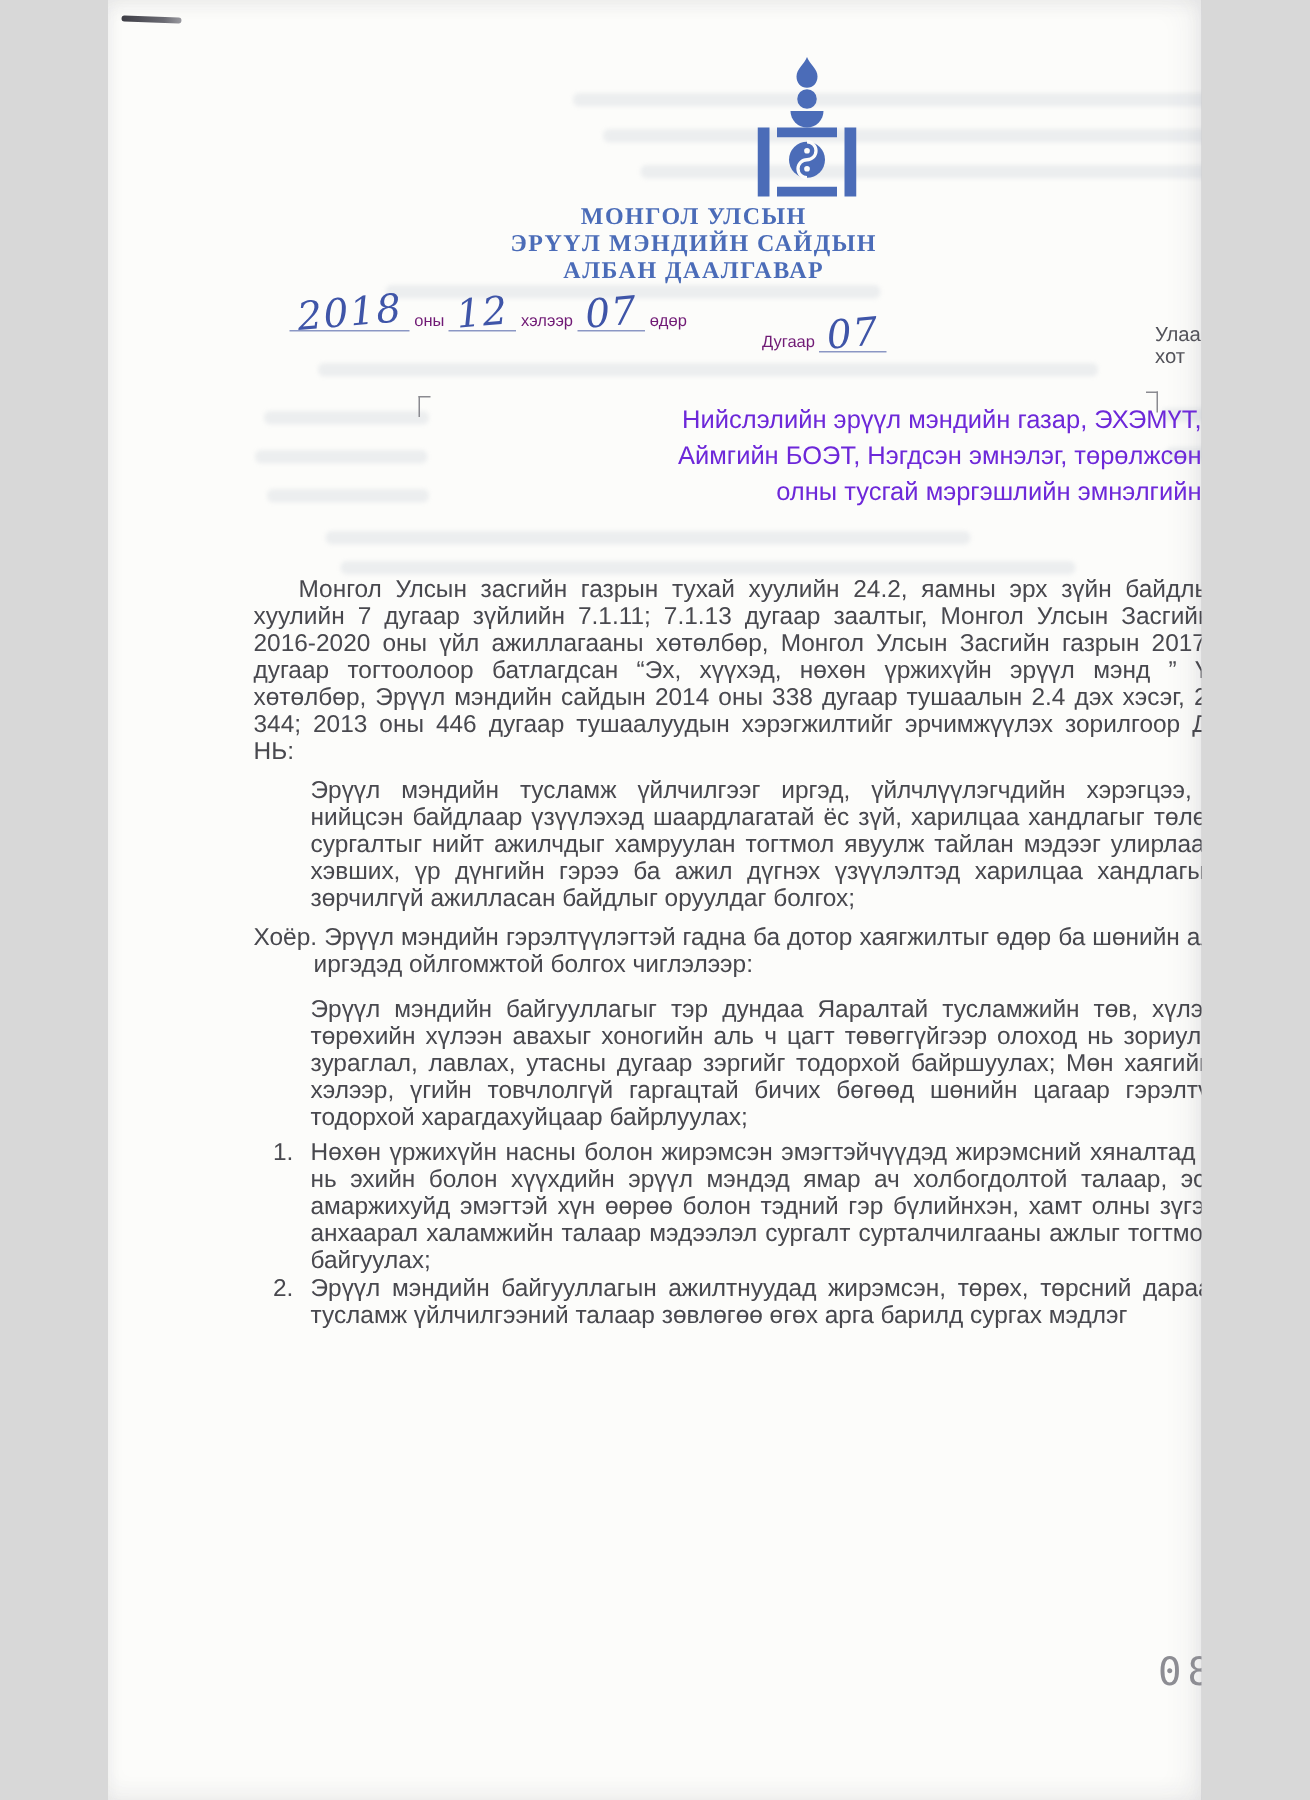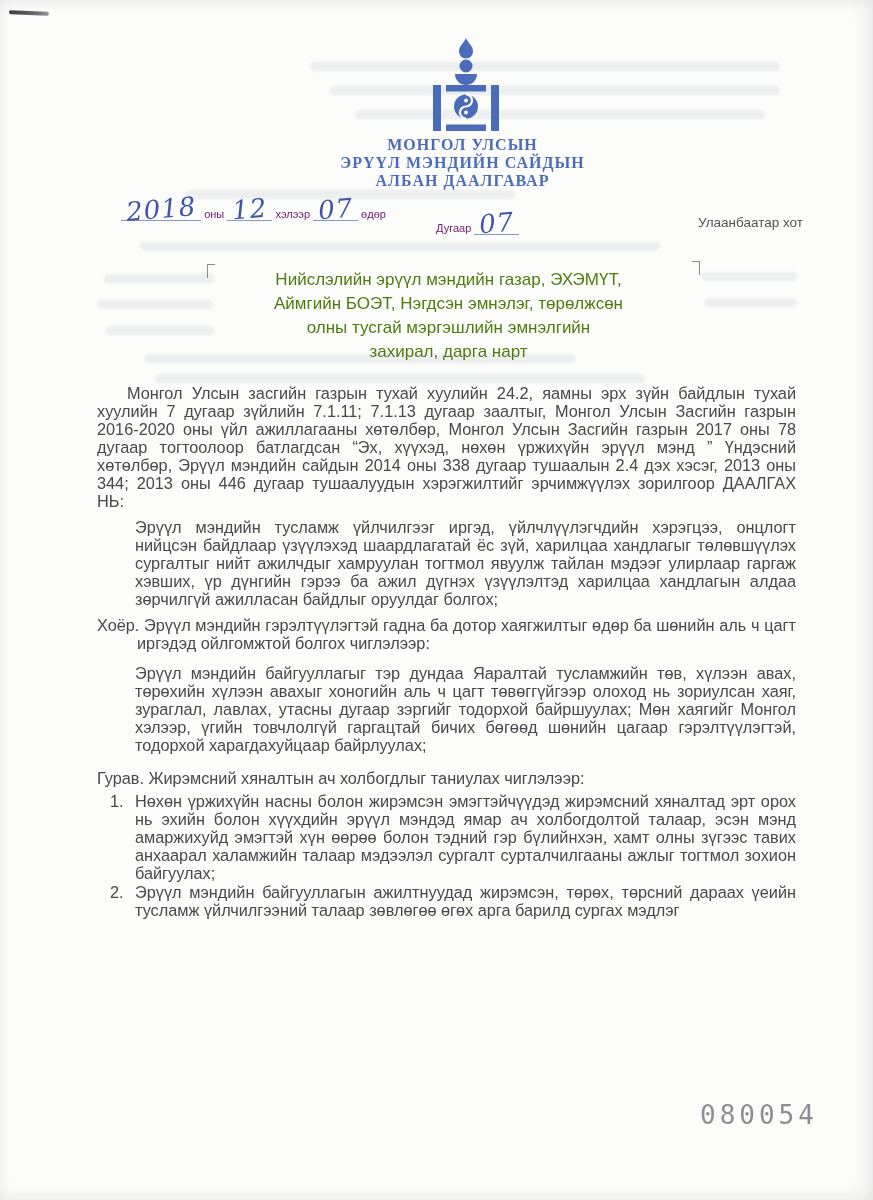--- a/index.html
+++ b/index.html
@@ -1,17 +1,17 @@
 <!DOCTYPE html>
 <html><head>
 <meta charset="utf-8">
 <style>
   html,body { margin:0; padding:0; background:#d8d8d8; }
   .page {
-    position:relative; width:873px; height:1200px; margin:0 auto;
+    position:relative; width:729px; height:1200px; margin:0 auto;
     background:#fcfcfa; overflow:hidden;
     font-family:"Liberation Sans", sans-serif; color:#47474d;
     box-shadow: inset -10px 0 18px rgba(60,60,70,0.05),
                 inset 0 4px 10px rgba(60,60,70,0.05),
                 inset 0 -6px 14px rgba(60,60,70,0.04);
   }
   
   .scan-mark {
     position:absolute; left:9px; top:11px; width:40px; height:4px;
     background:linear-gradient(90deg,#3d3d45,#6a6a72 70%, #9a9aa0);
@@ -35,22 +35,22 @@
   .city { position:absolute; left:698px; top:215px; font-size:13.5px; color:#53535a; }
   .lbl { font-size:11px; color:#701a75; padding:0 3px; margin-bottom:1px; }
   .hw-line { display:inline-block; border-bottom:1.5px solid #8b97c4; padding:0 5px; }
   .hw-text {
     display:inline-block; font-family:"DejaVu Serif", serif; font-style:italic;
     font-size:26px; line-height:26px; color:#3f55a8;
     transform:rotate(-5deg) translateY(2px); letter-spacing:1px;
   }
   
   .addressee {
-    position:absolute; left:0; right:0; top:268px; text-align:center;
-    padding-left:24px; font-size:17px; line-height:24px; color:#4d7c0f;
+    position:absolute; left:0; right:0; top:268px; text-align:right;
+    padding-left:24px; font-size:17px; line-height:24px; color:#6d28d9;
   }
   .corner { position:absolute; width:7px; height:13px; }
   .corner-left  { left:207px; top:264px; border-left:1.5px solid #8a8a90; border-top:1.5px solid #8a8a90; }
   .corner-right { left:692px; top:261px; border-right:1.5px solid #8a8a90; border-top:1.5px solid #8a8a90; }
   
   .doc-body {
     position:absolute; left:97px; width:699px; top:384px;
     font-size:16.3px; line-height:18px; text-align:justify; color:#48484e;
   }
   .doc-body p { margin:0; }
@@ -128,32 +128,30 @@
     <span class="hw-line"><span class="hw-text">07</span></span>
   </div>
   <div class="city">Улаанбаатар хот</div>
 
   <div class="corner corner-left"></div>
   <div class="corner corner-right"></div>
   <div class="addressee">
     <div>Нийслэлийн эрүүл мэндийн газар, ЭХЭМҮТ,</div>
     <div>Аймгийн БОЭТ, Нэгдсэн эмнэлэг, төрөлжсөн</div>
     <div>олны тусгай мэргэшлийн эмнэлгийн</div>
-    <div>захирал, дарга нарт</div>
   </div>
 
   <div class="doc-body">
     <p class="intro">Монгол Улсын засгийн газрын тухай хуулийн 24.2, яамны эрх зүйн байдлын тухай хуулийн 7 дугаар зүйлийн 7.1.11; 7.1.13 дугаар заалтыг, Монгол Улсын Засгийн газрын 2016-2020 оны үйл ажиллагааны хөтөлбөр, Монгол Улсын Засгийн газрын 2017 оны 78 дугаар тогтоолоор батлагдсан “Эх, хүүхэд, нөхөн үржихүйн эрүүл мэнд ” Үндэсний хөтөлбөр, Эрүүл мэндийн сайдын 2014 оны 338 дугаар тушаалын 2.4 дэх хэсэг, 2013 оны 344; 2013 оны 446 дугаар тушаалуудын хэрэгжилтийг эрчимжүүлэх зорилгоор ДААЛГАХ НЬ:</p>
 
     <p class="sec-para">Эрүүл мэндийн тусламж үйлчилгээг иргэд, үйлчлүүлэгчдийн хэрэгцээ, онцлогт нийцсэн байдлаар үзүүлэхэд шаардлагатай ёс зүй,  харилцаа хандлагыг төлөвшүүлэх сургалтыг нийт ажилчдыг хамруулан тогтмол явуулж тайлан мэдээг улирлаар гаргаж хэвших, үр дүнгийн гэрээ ба ажил дүгнэх үзүүлэлтэд харилцаа хандлагын алдаа зөрчилгүй ажилласан байдлыг оруулдаг болгох;</p>
 
     <p class="sec-head-hang">Хоёр. Эрүүл мэндийн гэрэлтүүлэгтэй гадна ба дотор хаягжилтыг өдөр ба шөнийн аль ч цагт иргэдэд ойлгомжтой болгох чиглэлээр:</p>
     <p class="sec-para-2">Эрүүл мэндийн байгууллагыг тэр дундаа Яаралтай тусламжийн төв, хүлээн авах, төрөхийн хүлээн авахыг хоногийн аль ч цагт төвөггүйгээр олоход нь зориулсан хаяг, зураглал, лавлах, утасны дугаар зэргийг тодорхой байршуулах; Мөн хаягийг Монгол хэлээр, үгийн товчлолгүй гаргацтай бичих бөгөөд шөнийн цагаар гэрэлтүүлэгтэй, тодорхой харагдахуйцаар байрлуулах;</p>
 
-    <p class="sec-head">Гурав. Жирэмсний хяналтын ач холбогдлыг таниулах чиглэлээр:</p>
 
     <div class="list">
       <div class="list-item">
         <span class="num">1.</span>
         <span class="item-text">Нөхөн үржихүйн насны болон жирэмсэн эмэгтэйчүүдэд жирэмсний хяналтад эрт орох нь эхийн болон хүүхдийн эрүүл мэндэд ямар ач холбогдолтой талаар, эсэн мэнд амаржихуйд эмэгтэй хүн өөрөө болон тэдний гэр бүлийнхэн, хамт олны зүгээс тавих анхаарал халамжийн талаар мэдээлэл сургалт сурталчилгааны ажлыг тогтмол зохион байгуулах;</span>
       </div>
       <div class="list-item">
         <span class="num">2.</span>
         <span class="item-text">Эрүүл мэндийн байгууллагын ажилтнуудад жирэмсэн, төрөх, төрсний дараах үеийн тусламж үйлчилгээний талаар зөвлөгөө өгөх арга барилд сургах мэдлэг</span>
       </div>

